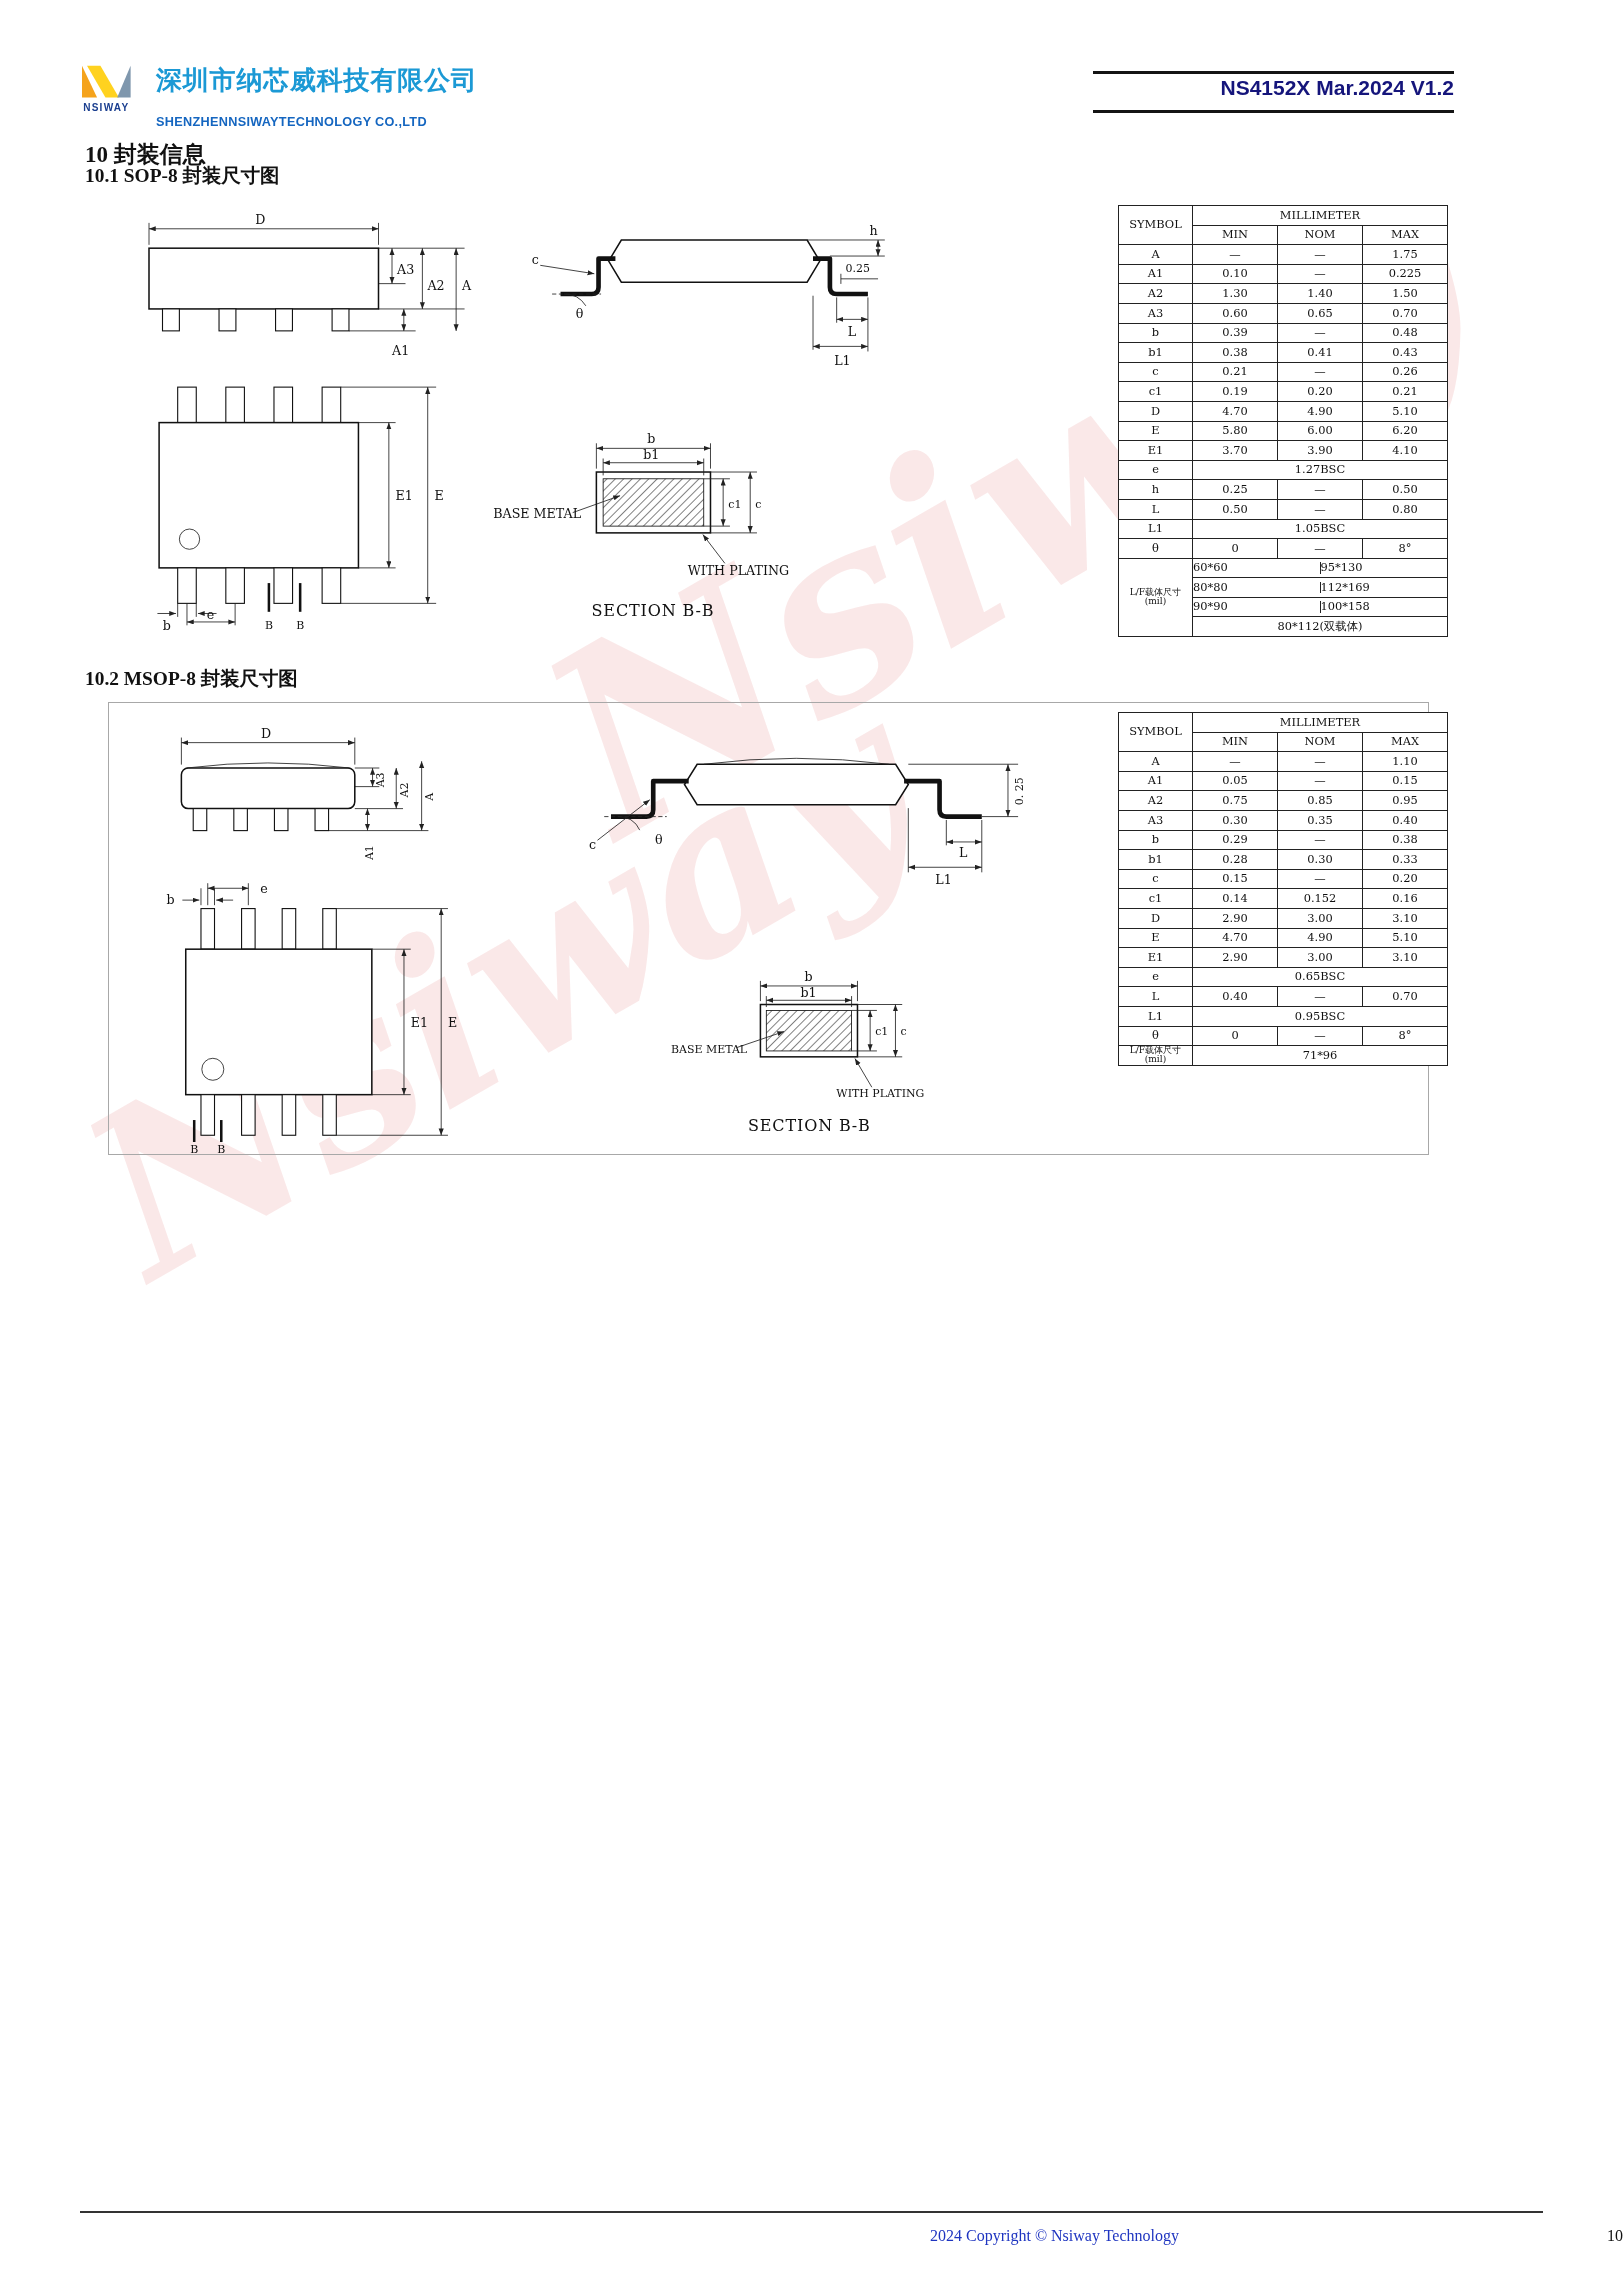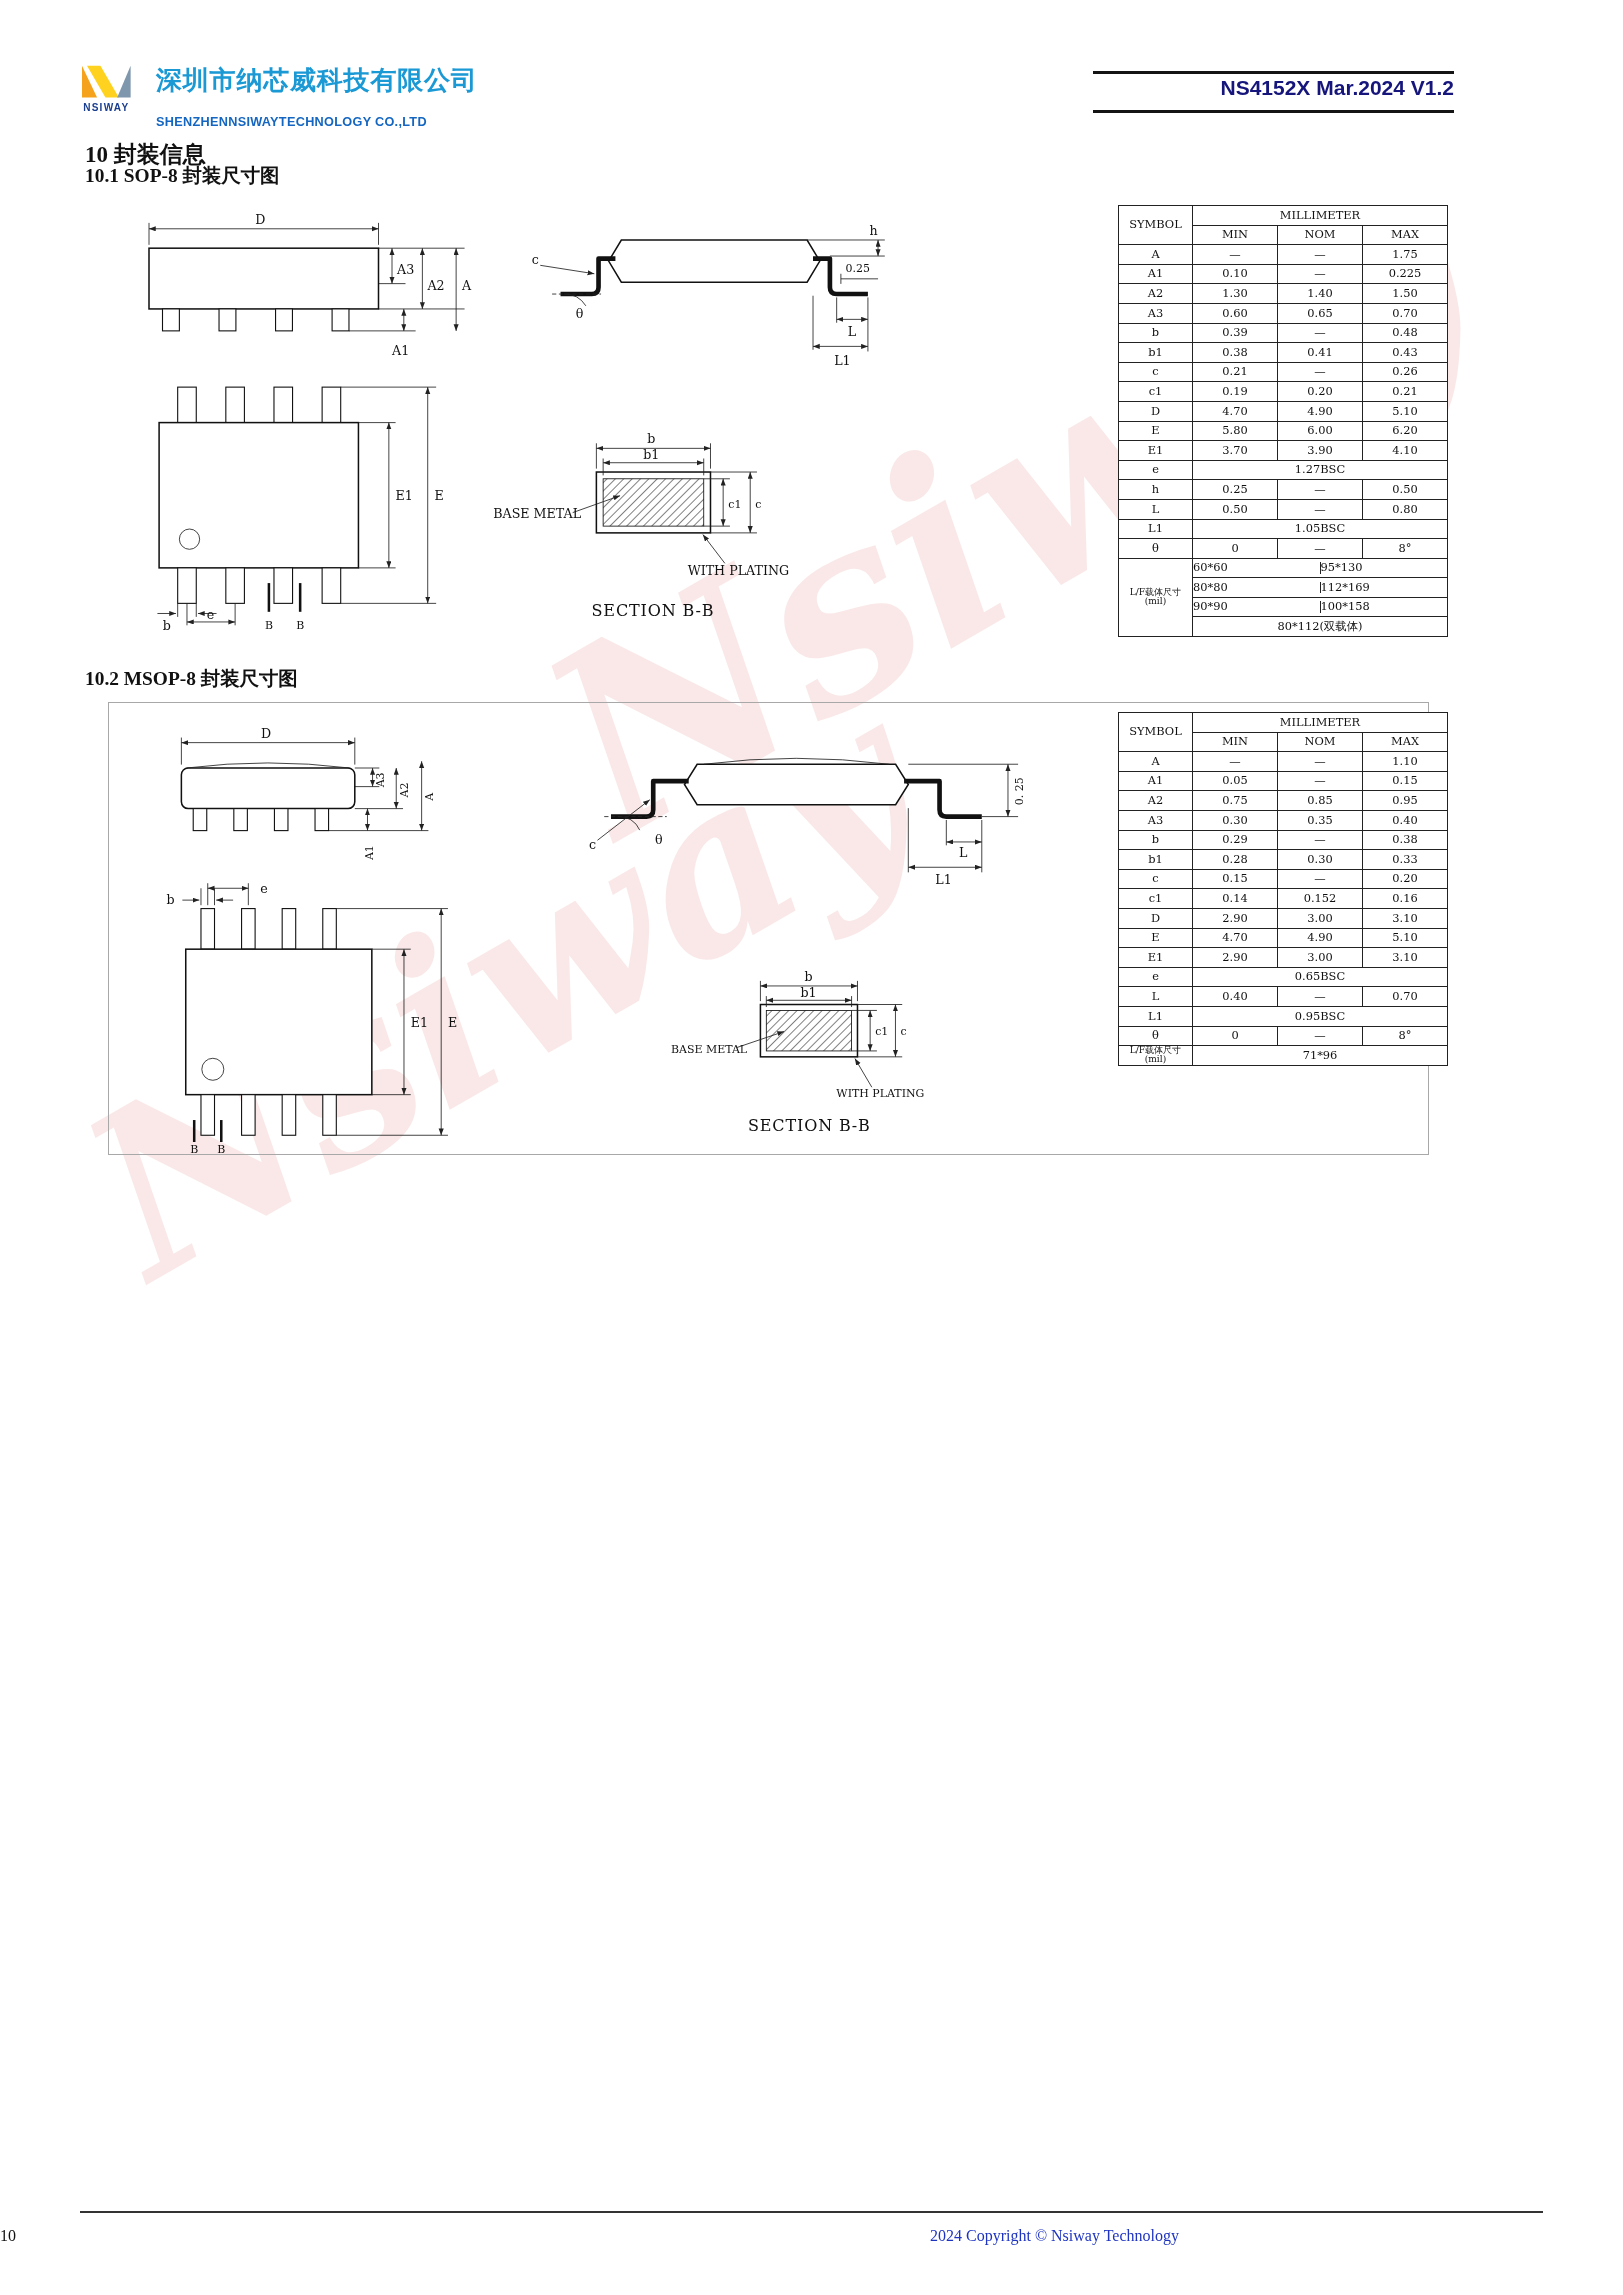--- a/index.html
+++ b/index.html
@@ -41,21 +41,21 @@
   .dimtable{border-collapse:collapse;font-family:"DejaVu Serif",serif;font-size:11.4px;color:#111;background:#fff;position:absolute;z-index:2;}
   .dimtable td{border:0.8px solid #222;text-align:center;padding:0 2.5px;height:18.6px;line-height:1;}
   .lfcell{font-size:9px;line-height:1.15;}
   .splitcell{padding:0 !important;}
   .split{display:flex;height:18.6px;align-items:center;}
   .split span{flex:1;text-align:left;}
   .split span:first-child{border-right:0.8px solid #222;}
 
   
   .fline{position:absolute;left:80px;top:2211px;width:1463px;height:1.7px;background:#333;}
-  .pageno{position:absolute;left:0;top:2227px;width:100%;text-align:left;font-size:16px;}
+  .pageno{position:absolute;left:0;top:2227px;width:100%;text-align:right;font-size:16px;}
   .copyr{position:absolute;left:930px;top:2227px;width:613px;font-size:16px;color:#1f35c0;}
 </style>
 </head>
 <body>
 
 <div class="page">
 
   <div id="wm1" class="wm">Nsiway</div>
   <div id="wm2" class="wm">Nsiway</div>
 

